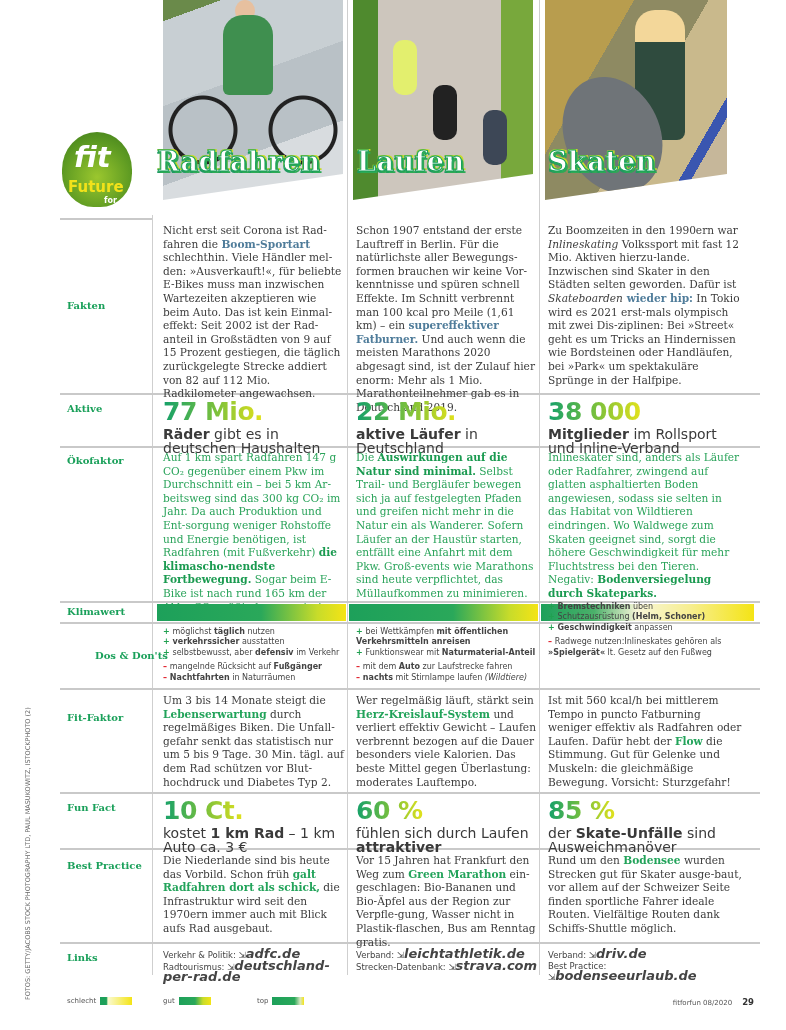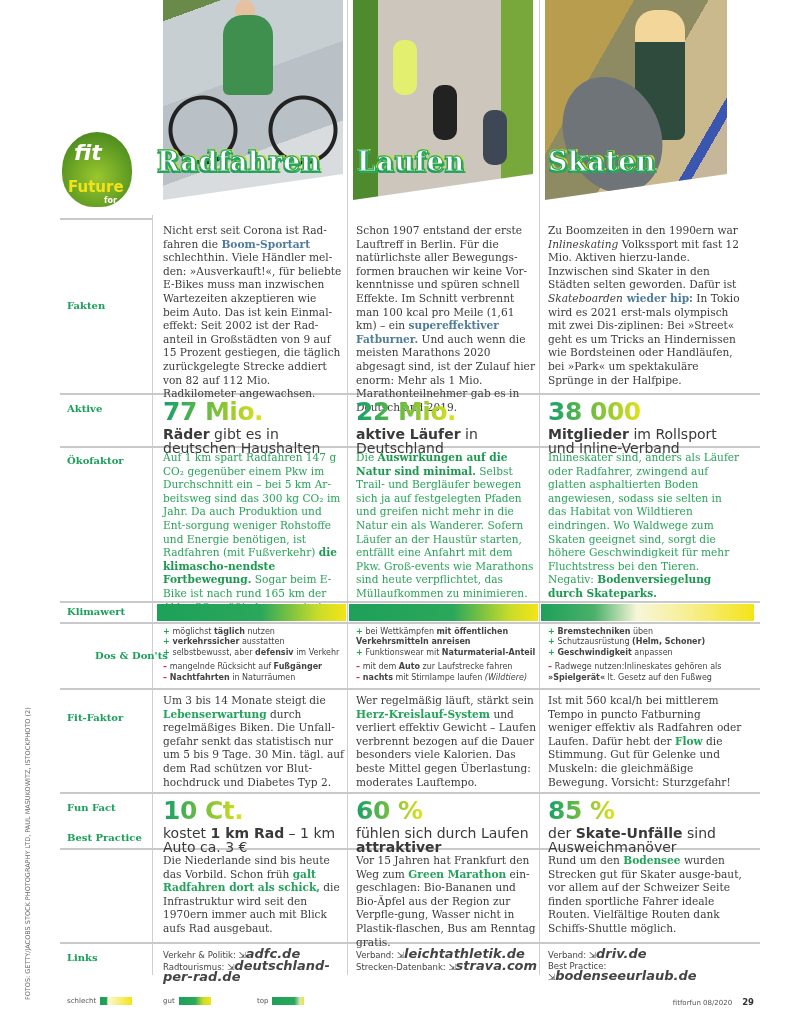--- a/index.html
+++ b/index.html
@@ -24,21 +24,21 @@
   #photo-skate .girl { position: absolute; left: 90px; top: 10px; width: 50px; height: 130px; background: linear-gradient(#f3d79a 0 25%, #2f4b3e 25%); border-radius: 20px 20px 8px 8px; }
 
   .sport-title { position: absolute; top: 146px; font-family: "DejaVu Serif", serif; font-weight: bold; font-size: 27px; color: #fff;
     -webkit-text-stroke: 1px #1aa05a; text-shadow: 2px 2px 0 #2daa55, -1px -1px 0 #9bcf3a, 2px -1px 0 #c8dc2a, -1px 2px 0 #1f9a60; letter-spacing: 0.5px; }
   #title-rad { left: 157px; text-align: right; }
   #title-lauf { left: 357px; }
   #title-skate { left: 548px; }
 
   .logo { position: absolute; left: 62px; top: 132px; width: 70px; height: 75px; border-radius: 50% 50% 45% 45%;
     background: radial-gradient(circle at 50% 60%, #9bc72e, #5d9a22 60%, #3d7a1a); }
-  .logo .fit { position: absolute; left: 12px; top: 8px; color: #fff; font-family: "DejaVu Sans", sans-serif; font-weight: bold; font-style: italic; font-size: 22px; }
+  .logo .fit { position: absolute; left: 12px; top: 8px; color: #fff; font-family: "DejaVu Sans", sans-serif; font-weight: bold; font-style: italic; font-size: 29px; }
   .logo .for { position: absolute; left: 42px; top: 38px; color: #fff; font-family: "DejaVu Sans", sans-serif; font-weight: bold; font-size: 8px; margin-top: 26px; }
   .logo .future { position: absolute; left: 6px; top: 46px; color: #f2e21a; font-family: "DejaVu Sans", sans-serif; font-weight: bold; font-size: 15px; }
 
   .vline { position: absolute; width: 1px; background: #cfcfcf; }
   .hline { position: absolute; left: 60px; width: 700px; height: 2px; background: #c9c9c9; }
 
   .rowlabel { position: absolute; left: 67px; font-family: "DejaVu Serif", serif; font-weight: bold; font-size: 10px; color: #1aa05a; }
 
   .cell { position: absolute; font-family: "DejaVu Serif", serif; font-size: 10.6px; line-height: 13.6px; color: #3c3c3c; }
   .cell b.blue { color: #4f7c9a; }
@@ -115,21 +115,21 @@
 <div class="hline" style="top:848px;"></div>
 <div class="hline" style="top:942px;"></div>
 
 <div class="rowlabel" style="top:300px;text-align:right;">Fakten</div>
 <div class="rowlabel" style="top:403px;">Aktive</div>
 <div class="rowlabel" style="top:455px;">Ökofaktor</div>
 <div class="rowlabel" style="top:606px;">Klimawert</div>
 <div class="rowlabel" style="top:650px;margin-left:28px;">Dos &amp; Don'ts</div>
 <div class="rowlabel" style="top:712px;">Fit-Faktor</div>
 <div class="rowlabel" style="top:802px;">Fun Fact</div>
-<div class="rowlabel" style="top:832px;">Best Practice</div>
+<div class="rowlabel" style="top:860px;">Best Practice</div>
 <div class="rowlabel" style="top:952px;">Links</div>
 
 <div class="cell col1" style="top:224px;"><span>Nicht erst seit Corona ist Rad-fahren die </span><b class="blue">Boom-Sportart</b><span> schlechthin. Viele Händler mel-den: »Ausverkauft!«, für beliebte E-Bikes muss man inzwischen Wartezeiten akzeptieren wie beim Auto. Das ist kein Einmal-effekt: Seit 2002 ist der Rad-anteil in Großstädten von 9 auf 15 Prozent gestiegen, die täglich zurückgelegte Strecke addiert von 82 auf 112 Mio. Radkilometer angewachsen.</span></div>
 <div class="cell col2" style="top:224px;"><span>Schon 1907 entstand der erste Lauftreff in Berlin. Für die natürlichste aller Bewegungs-formen brauchen wir keine Vor-kenntnisse und spüren schnell Effekte. Im Schnitt verbrennt man 100 kcal pro Meile (1,61 km) – ein </span><b class="blue">supereffektiver Fatburner.</b><span> Und auch wenn die meisten Marathons 2020 abgesagt sind, ist der Zulauf hier enorm: Mehr als 1 Mio. Marathonteilnehmer gab es in Deutschland 2019.</span></div>
 <div class="cell col3" style="top:224px;"><span>Zu Boomzeiten in den 1990ern war </span><i>Inlineskating</i><span> Volkssport mit fast 12 Mio. Aktiven hierzu-lande. Inzwischen sind Skater in den Städten selten geworden. Dafür ist </span><i>Skateboarden</i><b class="blue"> wieder hip:</b><span> In Tokio wird es 2021 erst-mals olympisch mit zwei Dis-ziplinen: Bei »Street« geht es um Tricks an Hindernissen wie Bordsteinen oder Handläufen, bei »Park« um spektakuläre Sprünge in der Halfpipe.</span></div>
 
 <div class="cell col1" style="top:398px;">
   <div class="bignum">77 Mio.</div>
   <div class="numsub"><b>Räder</b><span> gibt es in deutschen Haushalten</span></div>
 </div>
@@ -158,21 +158,21 @@
   <div><span class="m">– </span><span>mangelnde Rücksicht auf </span><b>Fußgänger</b></div>
   <div><span class="m">– </span><b>Nachtfahrten</b><span> in Naturräumen</span></div>
 </div>
 <div class="cell col2 dos" style="top:627px;">
   <div><span class="p">+ </span><span>bei Wettkämpfen </span><b>mit öffentlichen Verkehrsmitteln anreisen</b></div>
   <div><span class="p">+ </span><span>Funktionswear mit </span><b>Naturmaterial-Anteil</b></div>
   <div class="gap"></div>
   <div><span class="m">– </span><span>mit dem </span><b>Auto</b><span> zur Laufstrecke fahren</span></div>
   <div><span class="m">– </span><b>nachts</b><span> mit Stirnlampe laufen </span><i>(Wildtiere)</i></div>
 </div>
-<div class="cell col3 dos" style="top:627px;">
+<div class="cell col3 dos" style="top:602px;">
   <div><span class="p">+ </span><b>Bremstechniken</b><span> üben</span></div>
   <div><span class="p">+ </span><span>Schutzausrüstung </span><b>(Helm, Schoner)</b></div>
   <div><span class="p">+ </span><b>Geschwindigkeit</b><span> anpassen</span></div>
   <div class="gap"></div>
   <div><span class="m">– </span><span>Radwege nutzen:Inlineskates gehören als </span><b>»Spielgerät«</b><span> lt. Gesetz auf den Fußweg</span></div>
 </div>
 
 <div class="cell col1" style="top:694px;"><span>Um 3 bis 14 Monate steigt die </span><b class="green">Lebenserwartung</b><span> durch regelmäßiges Biken. Die Unfall-gefahr senkt das statistisch nur um 5 bis 9 Tage. 30 Min. tägl. auf dem Rad schützen vor Blut-hochdruck und Diabetes Typ 2.</span></div>
 <div class="cell col2" style="top:694px;"><span>Wer regelmäßig läuft, stärkt sein </span><b class="green">Herz-Kreislauf-System</b><span> und verliert effektiv Gewicht – Laufen verbrennt bezogen auf die Dauer besonders viele Kalorien. Das beste Mittel gegen Überlastung: moderates Lauftempo.</span></div>
 <div class="cell col3" style="top:694px;"><span>Ist mit 560 kcal/h bei mittlerem Tempo in puncto Fatburning weniger effektiv als Radfahren oder Laufen. Dafür hebt der </span><b class="green">Flow</b><span> die Stimmung. Gut für Gelenke und Muskeln: die gleichmäßige Bewegung. Vorsicht: Sturzgefahr!</span></div>

